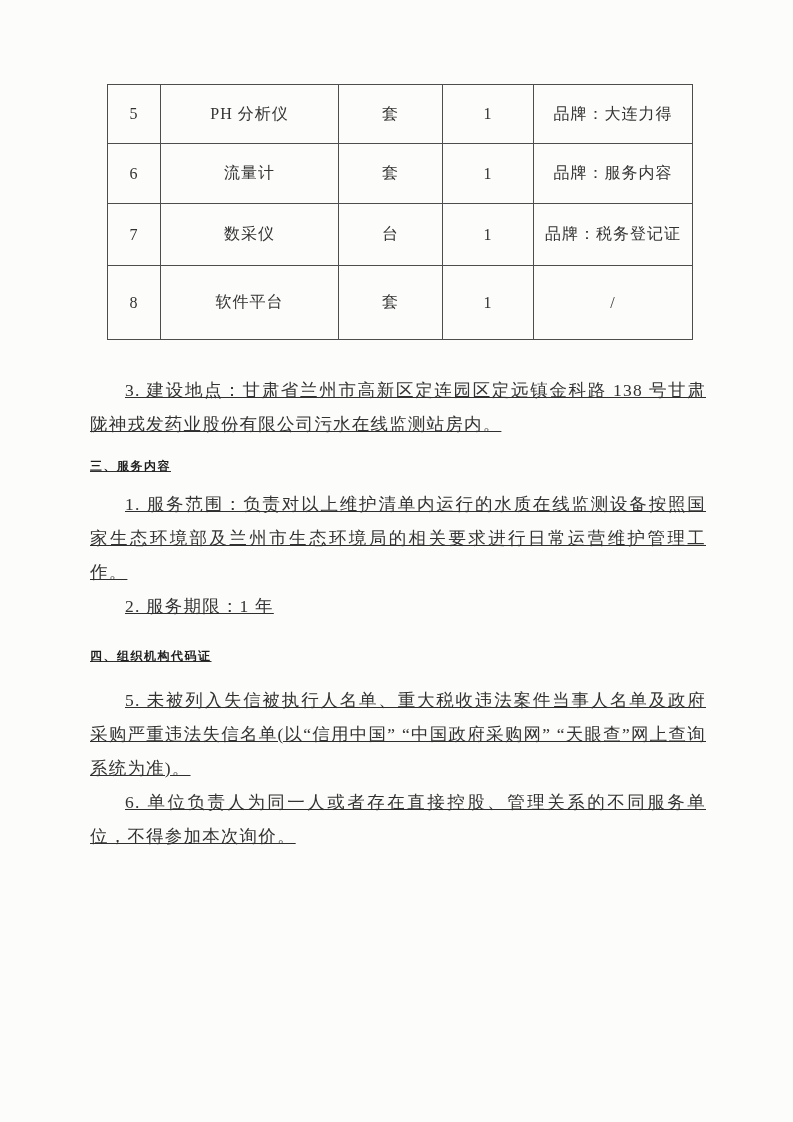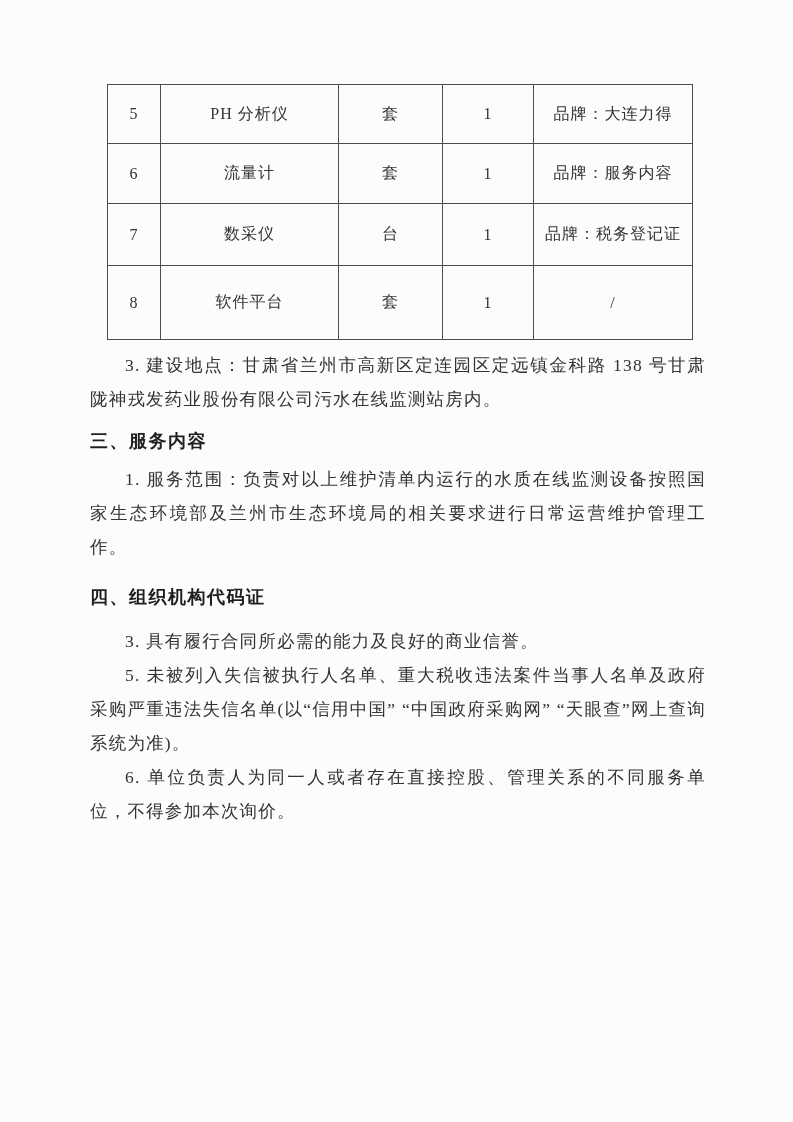--- a/index.html
+++ b/index.html
@@ -36,33 +36,34 @@
   .equipment-table tr:nth-child(4) { height: 74px; }
   .col-no    { width: 53px;  }
   .col-name  { width: 178px; }
   .col-unit  { width: 104px; }
   .col-qty   { width: 91px;  }
   .col-brand { width: 159px; }
   
   .content {
     position: absolute;
     left: 90px;
-    top: 348px;
+    top: 373px;
     width: 616px;
+    text-decoration: underline;
   }
   .para {
     font-size: 17.5px;
     line-height: 34px;
     letter-spacing: 1.2px;
     text-align: justify;
     text-indent: 2em;
     color: #333333;
   }
   .heading {
-    font-size: 18px;
+    font-size: 12px;
     line-height: 34px;
     font-weight: bold;
     letter-spacing: 1.5px;
     color: #1e1e1e;
   }
   .heading-3 { margin-top: 8px;  margin-bottom: 4px; }
   .heading-4 { margin-top: 16px; margin-bottom: 10px; }
 </style>
 </head>
 <body>
@@ -108,21 +109,21 @@
       </tr>
     </tbody>
   </table>
 
   <div class="content">
     <p class="para">3. 建设地点：甘肃省兰州市高新区定连园区定远镇金科路 138 号甘肃陇神戎发药业股份有限公司污水在线监测站房内。</p>
 
     <div class="heading heading-3">三、服务内容</div>
 
     <p class="para">1. 服务范围：负责对以上维护清单内运行的水质在线监测设备按照国家生态环境部及兰州市生态环境局的相关要求进行日常运营维护管理工作。</p>
+    <p class="para">2. 服务期限：1 年</p>
 
     <div class="heading heading-4">四、组织机构代码证</div>
 
-    <p class="para">3. 具有履行合同所必需的能力及良好的商业信誉。</p>
     <p class="para">5. 未被列入失信被执行人名单、重大税收违法案件当事人名单及政府采购严重违法失信名单(以“信用中国” “中国政府采购网” “天眼查”网上查询系统为准)。</p>
     <p class="para">6. 单位负责人为同一人或者存在直接控股、管理关系的不同服务单位，不得参加本次询价。</p>
   </div>
 
 </div>
 
 </body></html>

